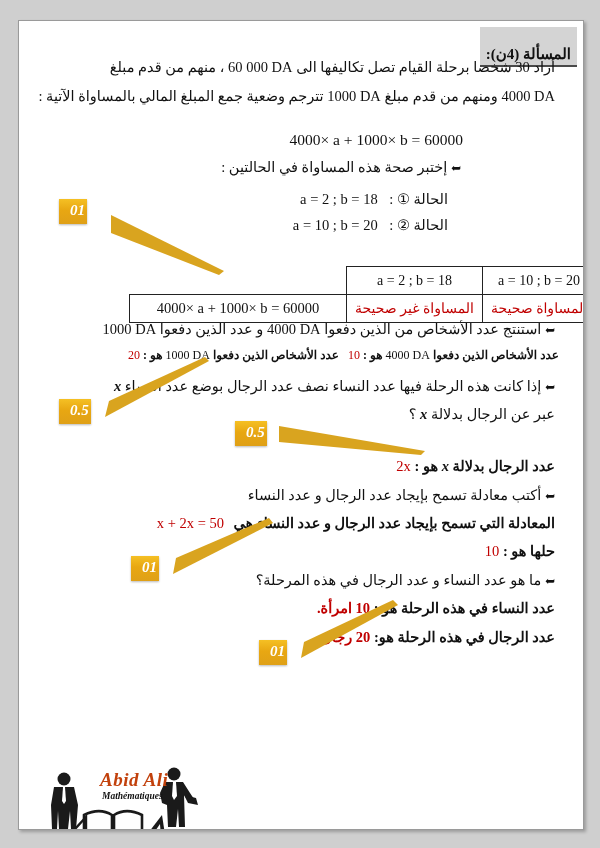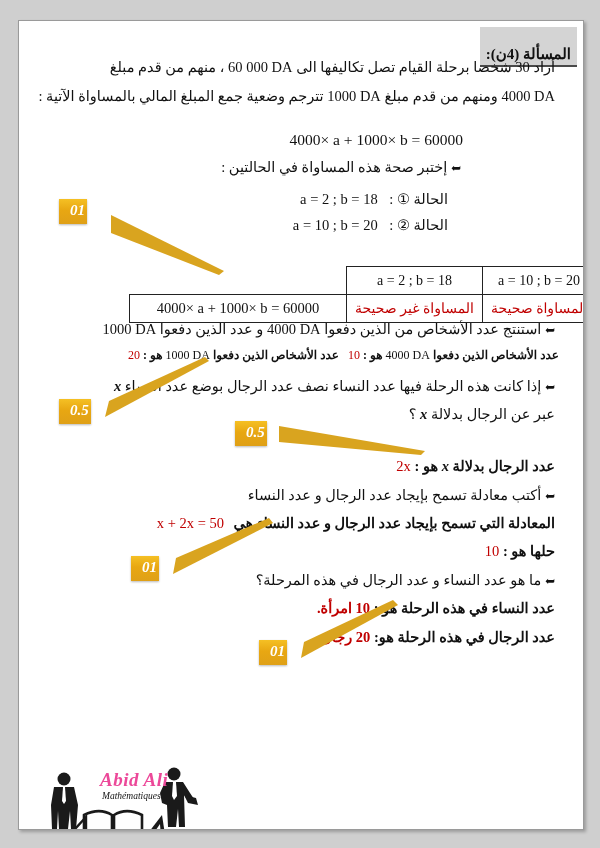--- a/index.html
+++ b/index.html
@@ -111,26 +111,26 @@
     z-index: 3;
   }
   .pointer { position: absolute; z-index: 2; }
 
   
   #logo { position: absolute; left: 25px; top: 742px; width: 170px; height: 82px; }
   #logo-text-main {
     position: absolute; left: 56px; top: 6px;
     font-family: "Liberation Serif", "DejaVu Serif", serif;
     font-style: italic; font-weight: bold; font-size: 19px;
-    color: #ec4899; direction: ltr; letter-spacing: .5px;
+    color: #c2410c; direction: ltr; letter-spacing: .5px;
   }
   #logo-text-sub {
     position: absolute; left: 58px; top: 28px;
     font-family: "Liberation Serif", "DejaVu Serif", serif;
-    font-style: italic; font-weight: normal; font-size: 9.5px;
+    font-style: italic; font-weight: bold; font-size: 9.5px;
     color: #111; direction: ltr;
   }
 </style>
 </head>
 <body>
 
 <div id="page">
 
   <div id="title-bar">المسألة (4ن):</div>
 

